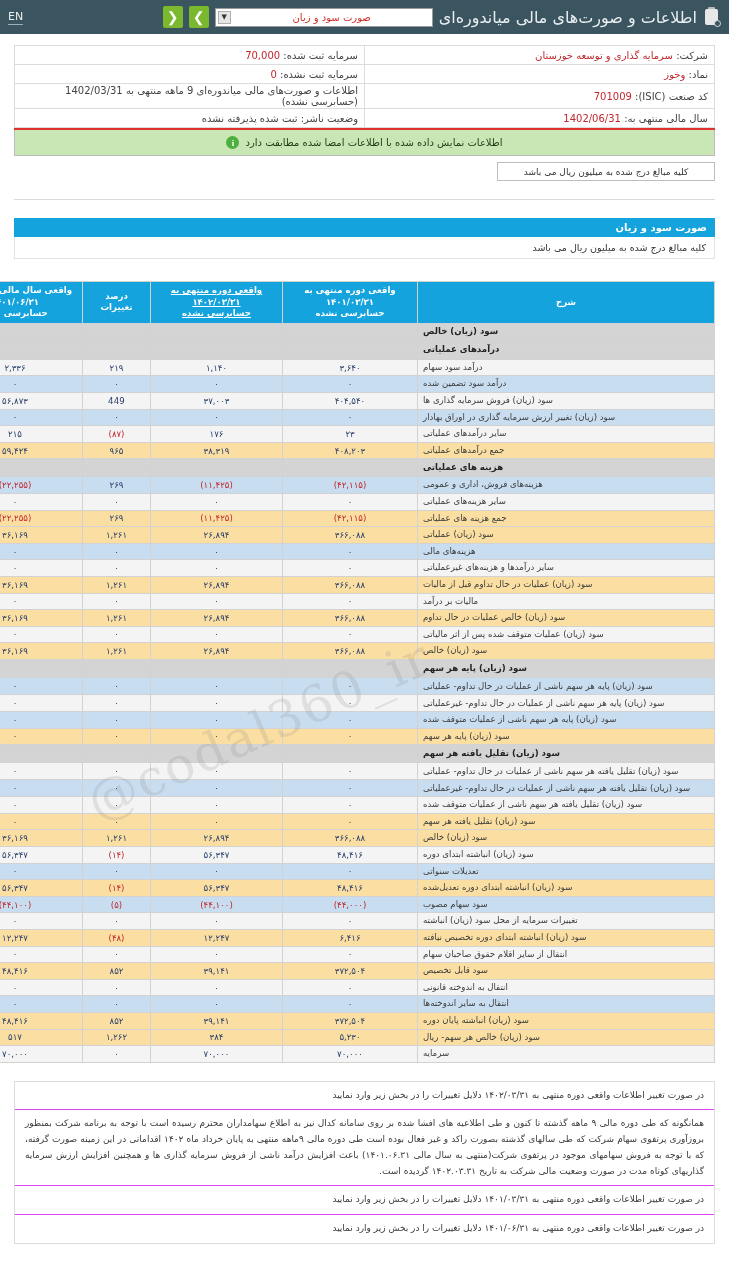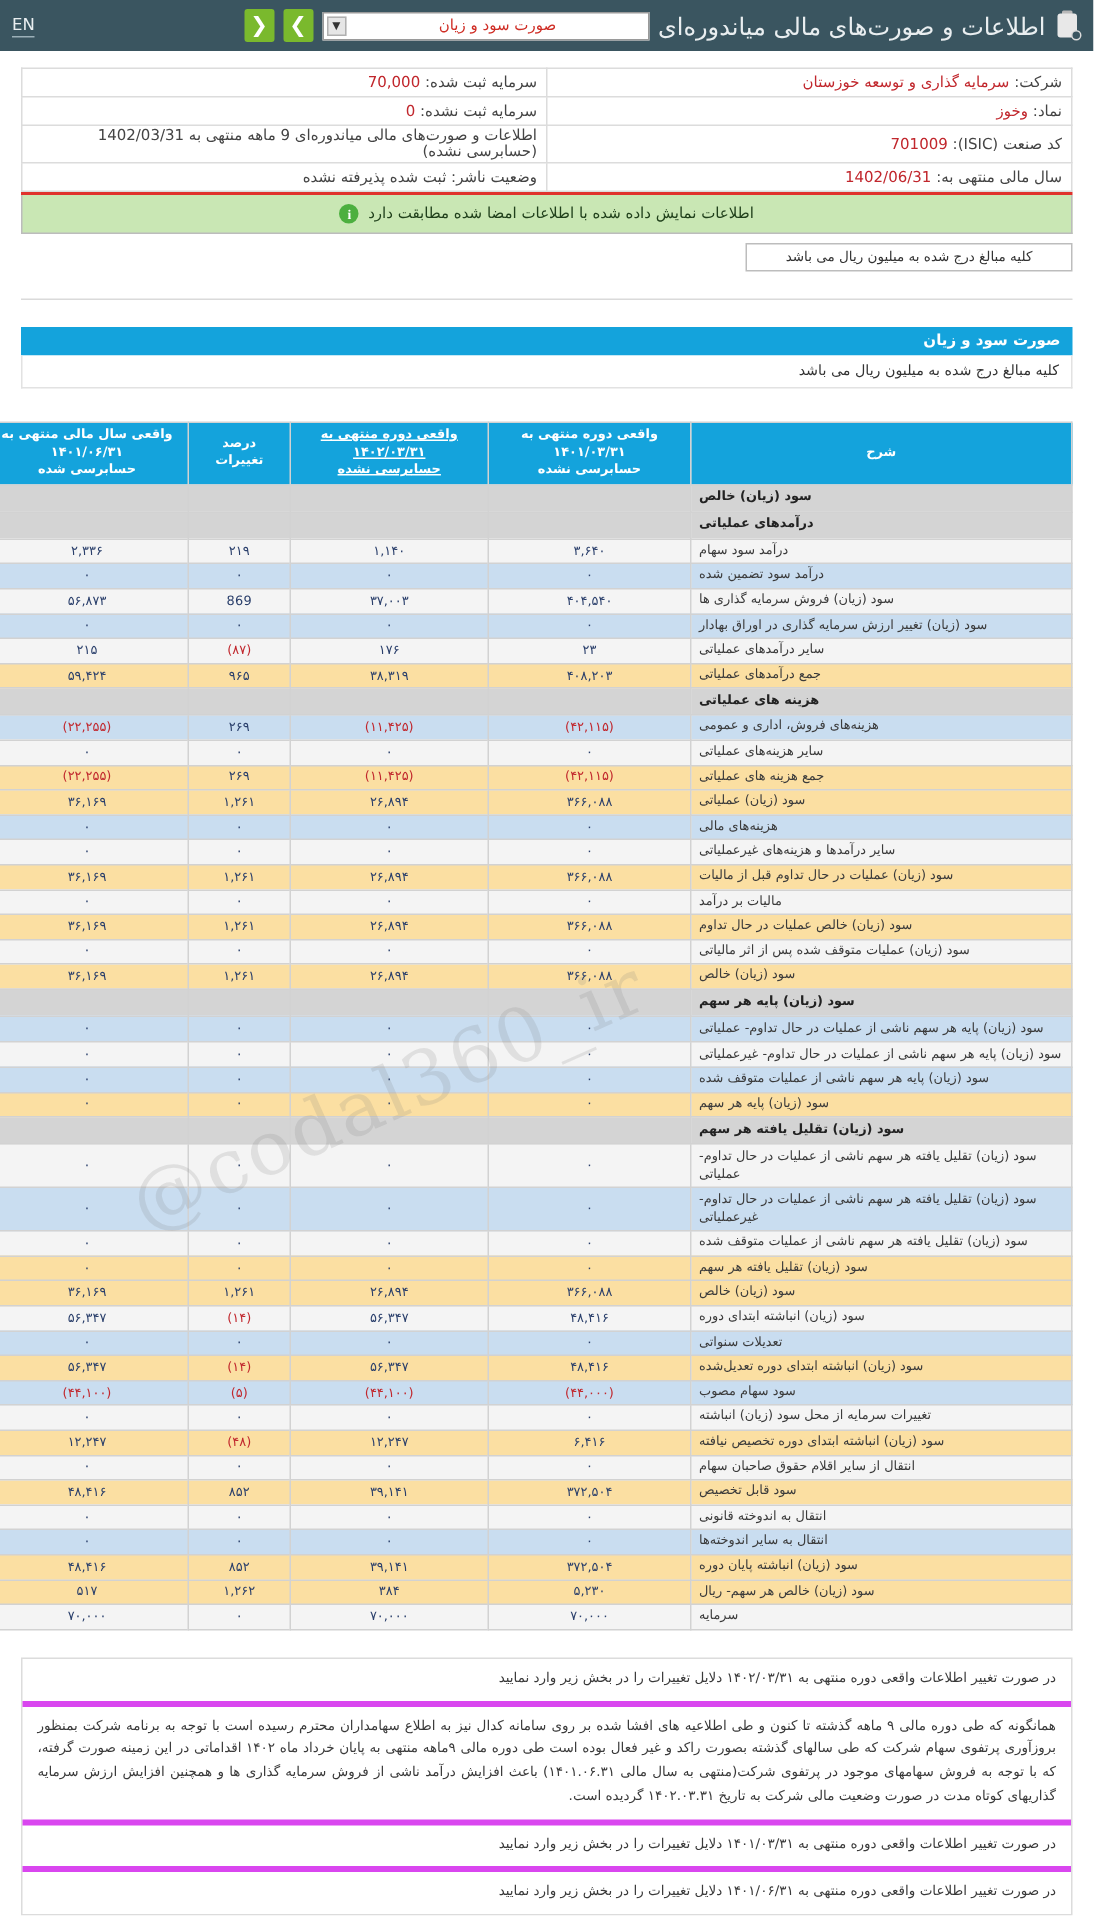--- a/index.html
+++ b/index.html
@@ -112,21 +112,21 @@
     width:100%; border-collapse:collapse; table-layout:fixed;
   }
   table.fin th, table.fin td {
     border:1px solid #d2d2d2; padding:2px 5px; font-size:8.6px;
     vertical-align:middle;
   }
   table.fin thead th {
     background:#14a3dc; color:#ffffff; font-weight:bold; text-align:center;
     line-height:1.35; padding:3px 3px;
   }
-  th.c-desc { width:254px; }
+  th.c-desc { width:297px; }
   th.c-1, th.c-3 { width:135px; }
   th.c-2 { width:132px;text-decoration:underline; }
   th.c-chg { width:68px; }
 
   td.desc { text-align:left; color:#3b3b3b; line-height:1.35; }
   td.num  { text-align:center; color:#2a3f6b; font-size:8.8px; letter-spacing:.2px; }
   td.num.neg { color:#c1272d; }
 
   tr.section td { background:#d4d4d4; font-weight:bold; color:#222; height:18px; }
   tr.r-white td { background:#f4f4f4; }
@@ -140,21 +140,21 @@
     font-family:"DejaVu Serif", serif; color:rgba(120,120,120,0.16);
     font-size:50px; letter-spacing:2px; transform:rotate(-24deg);
     white-space:nowrap; left:60px; top:420px; direction:ltr;
   }
 
   
   .notes {
     margin-top:18px; border:1px solid #dcdcdc; background:#fff;
   }
   .note-row {
-    border-bottom:4px solid #d946ef; padding:6px 10px; font-size:9px;
+    border-bottom:1px solid #d946ef; padding:6px 10px; font-size:9px;
     color:#3a3a3a; line-height:1.75; text-align:right;
   }
   .note-row:last-child { border-bottom:none; }
   .note-row.tall { text-align:justify; }
 </style>
 </head>
 <body>
 
 <div class="topbar">
   <div class="clipboard-icon">
@@ -283,21 +283,21 @@
             <td class="desc">درآمد سود تضمین شده</td>
             <td class="num">۰</td>
             <td class="num">۰</td>
             <td class="num">۰</td>
             <td class="num">۰</td>
           </tr>
           <tr class="r-white">
             <td class="desc">سود (زیان) فروش سرمایه گذاری ها</td>
             <td class="num">۴۰۴,۵۴۰</td>
             <td class="num">۳۷,۰۰۳</td>
-            <td class="num">869</td>
+            <td class="num">449</td>
             <td class="num">۵۶,۸۷۳</td>
           </tr>
           <tr class="r-blue">
             <td class="desc">سود (زیان) تغییر ارزش سرمایه گذاری در اوراق بهادار</td>
             <td class="num">۰</td>
             <td class="num">۰</td>
             <td class="num">۰</td>
             <td class="num">۰</td>
           </tr>
           <tr class="r-white">

